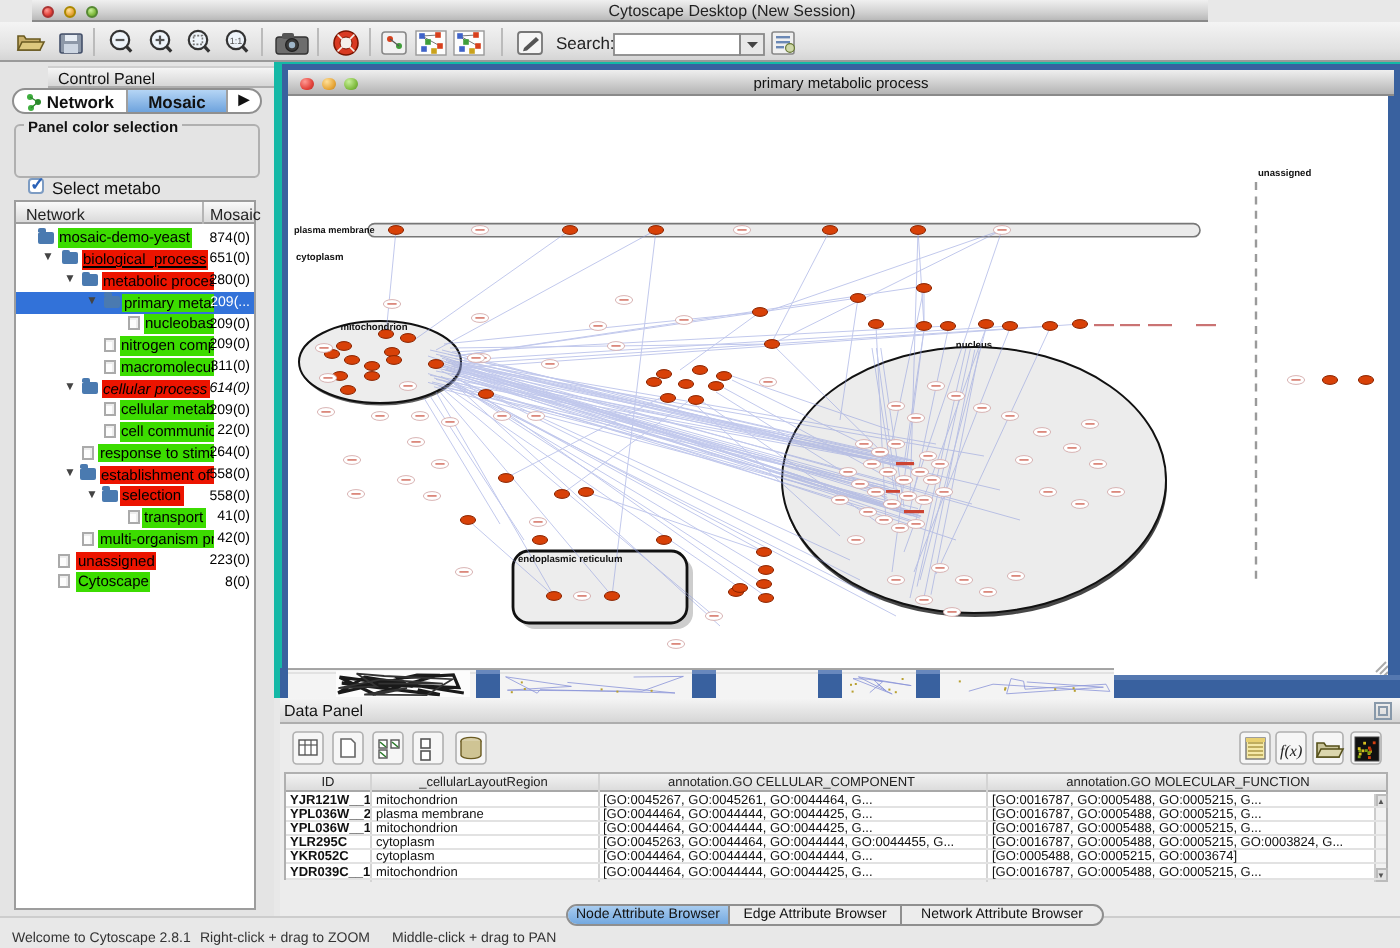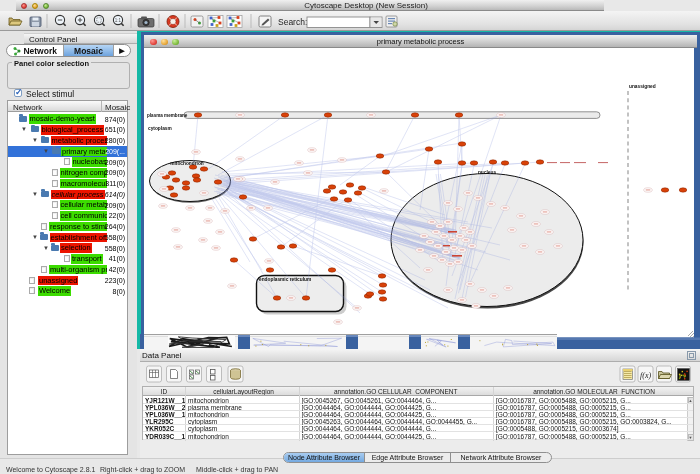--- a/index.html
+++ b/index.html
@@ -182,37 +182,37 @@
     <div class="tabseg" id="seg-mosaic">Mosaic</div>
     <div class="tabseg" id="seg-arr">▶</div>
   </div>
   <div id="groupbox" class="abs">
     <div class="gtitle">Panel color selection</div>
   </div>
   <div id="checkrow" class="abs">
     <div id="checkbox">
         <span>✓</span>
       </div>
-    <div id="checklabel">Select stimul</div>
+    <div id="checklabel">Select metabo</div>
   </div>
   <div id="treehead" class="abs">
       <span class="h1">Network</span>
       <span class="div"></span>
       <span class="h2">Mosaic</span>
     </div>
   <div id="treebox" class="abs">
 <div class="trow" style="top:1.50px;">
 <span class="folder" style="left:11px;"></span>
 <span class="lbl gbg" style="left:20.5px; max-width:78.5px;">mosaic-demo-yeast</span>
 <span class="cnt" style="">874(0)</span>
 </div>
 <div class="trow" style="top:12.25px;">
 <span class="arr" style="left:13px;">▼</span>
 <span class="folder" style="left:23px;"></span>
-<span class="lbl rbg" style="left:32.5px; max-width:66.5px;">biological_process</span>
+<span class="lbl rbg" style="left:32.5px; max-width:66.5px;text-decoration:underline;">biological_process</span>
 <span class="cnt" style="">651(0)</span>
 </div>
 <div class="trow" style="top:23.00px;">
 <span class="arr" style="left:24px;">▼</span>
 <span class="folder" style="left:33px;"></span>
 <span class="lbl rbg" style="left:42.5px; max-width:56.5px;">metabolic process</span>
 <span class="cnt" style="">280(0)</span>
 </div>
 <div class="trow" style="top:33.75px;background:#3272d9;">
 <span class="arr" style="left:35px;">▼</span>
@@ -278,21 +278,21 @@
 <span class="lbl gbg" style="left:41px; max-width:58.0px;">multi-organism pro</span>
 <span class="cnt" style="">42(0)</span>
 </div>
 <div class="trow" style="top:162.75px;">
 <span class="ficon" style="left:21px;"></span>
 <span class="lbl rbg" style="left:30px; max-width:69.0px;">unassigned</span>
 <span class="cnt" style="">223(0)</span>
 </div>
 <div class="trow" style="top:173.50px;">
 <span class="ficon" style="left:21px;"></span>
-<span class="lbl gbg" style="left:30px; max-width:69.0px;">Welcome</span>
+<span class="lbl gbg" style="left:30px; max-width:69.0px;">Cytoscape</span>
 <span class="cnt" style="">8(0)</span>
 </div>
 </div>
 </div>
 
 <div id="mdi" class="abs">
   <div id="netwin">
     <div id="nettitle">
       <div class="tl" style="left:6px; background:radial-gradient(circle at 35% 30%,#ff9a94,#e3443c 60%,#b02c26);"></div>
       <div class="tl" style="left:17px; background:radial-gradient(circle at 35% 30%,#ffe09a,#e8a83b 60%,#bb7e1e);"></div>

